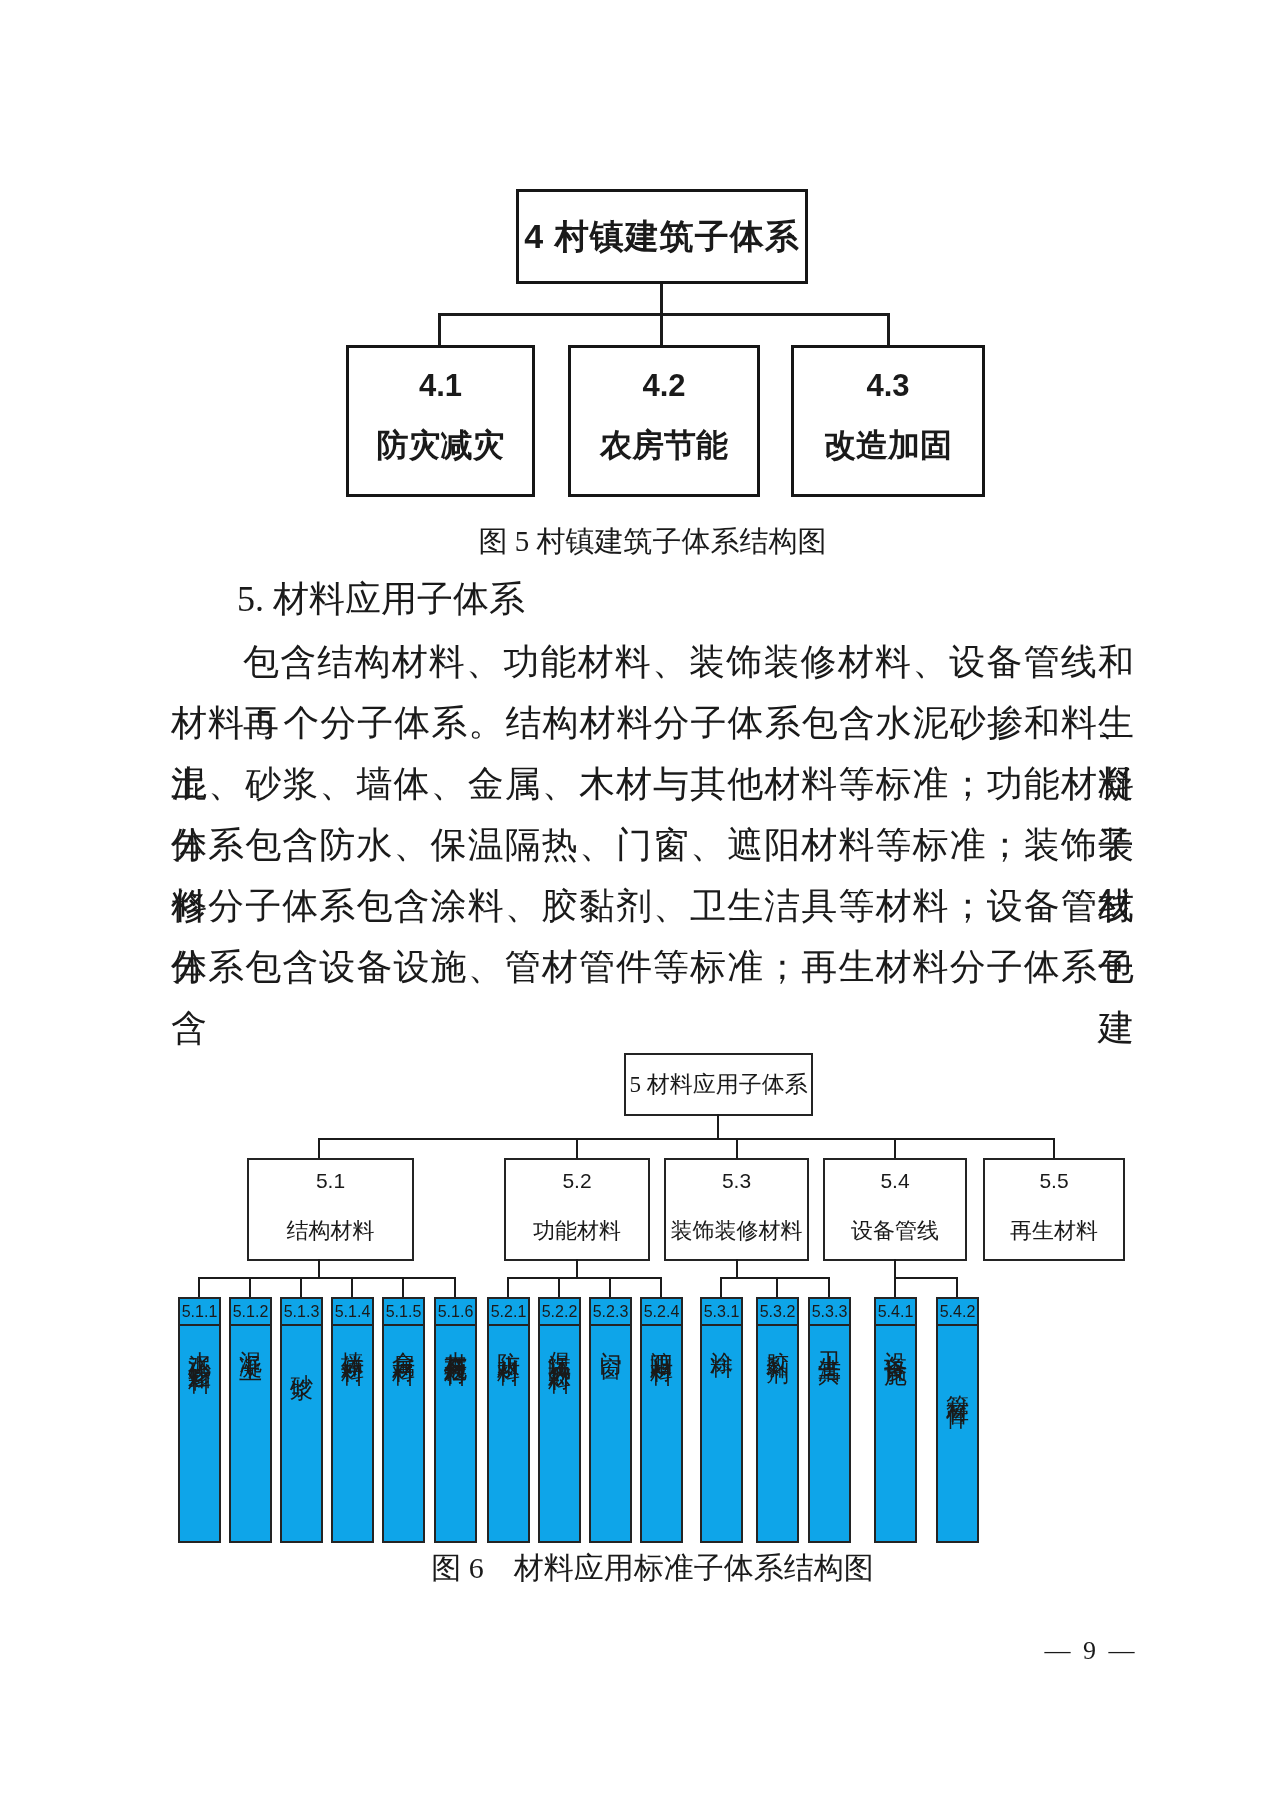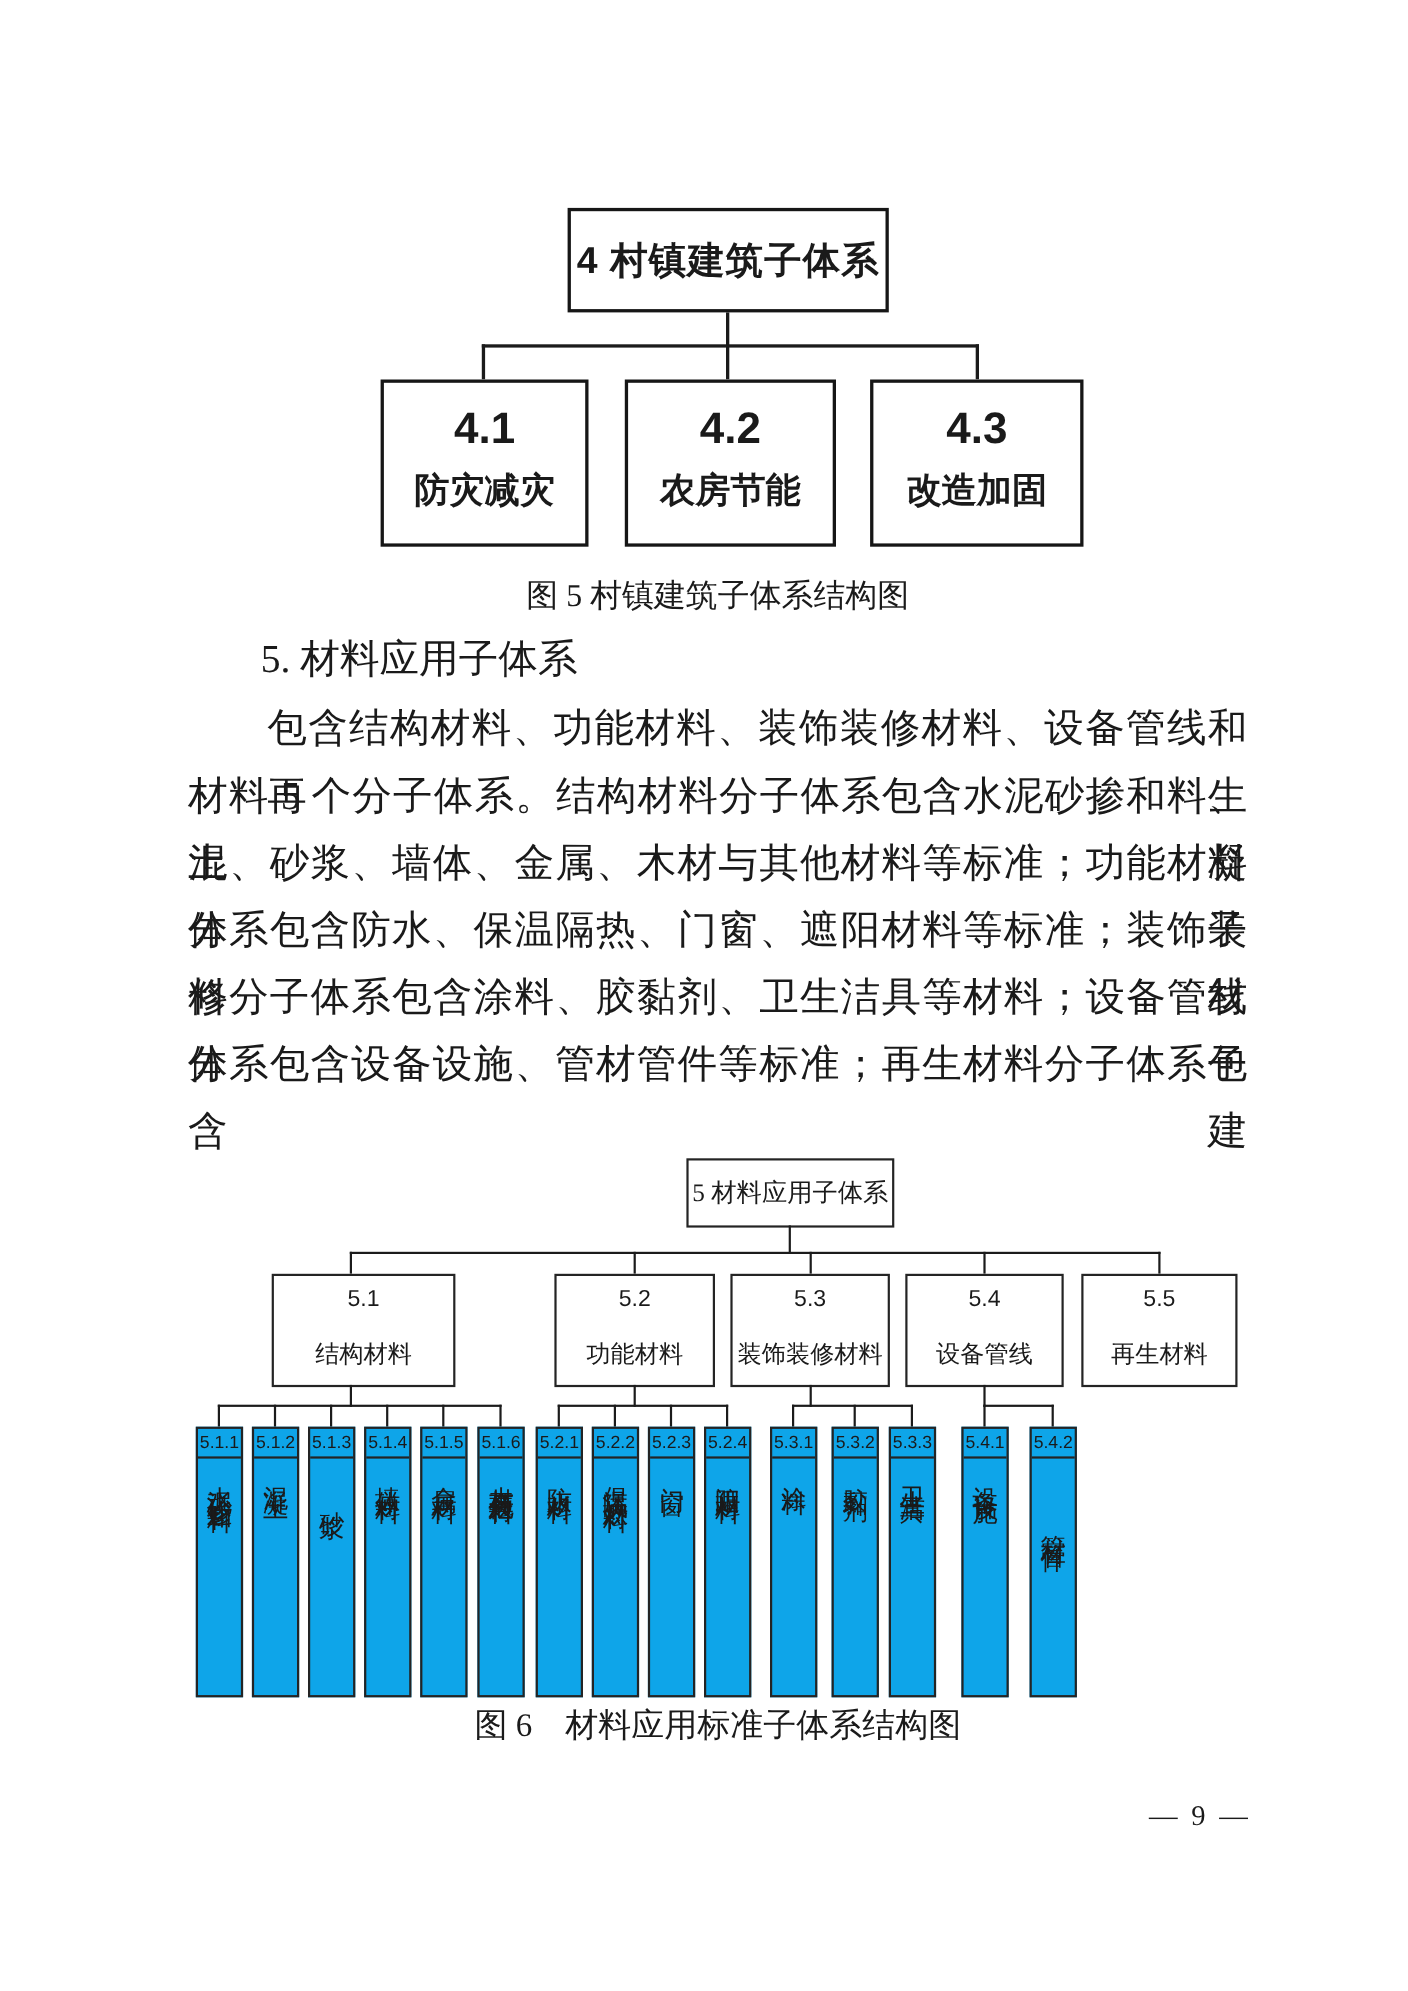--- a/index.html
+++ b/index.html
@@ -8,21 +8,21 @@
   
   .box{position:absolute;background:#fff;box-sizing:border-box;display:flex;flex-direction:column;
        align-items:center;justify-content:center;text-align:center;}
   .b3{border:3px solid #161616;}
   .b2{border:2px solid #242424;}
   .hline,.vline{position:absolute;background:#1b1b1b;}
   
   .fig5-root{font-size:34px;font-weight:700;font-family:"Liberation Sans","DejaVu Sans",sans-serif;letter-spacing:1px;}
   .fig5-child{justify-content:space-between;padding:20px 0 26px;font-weight:700;
               font-family:"Liberation Sans","DejaVu Sans",sans-serif;font-size:32px;}
-  .fig5-child .num5{font-size:40px;}
+  .fig5-child .num5{font-size:31px;}
   
   .f6root{font-size:23px;}
   .l2box{justify-content:space-between;padding:9px 0 13px;font-size:22px;}
   .l2num{font-family:"Liberation Sans","DejaVu Sans",sans-serif;font-size:21px;}
   .leaf{position:absolute;border:2px solid #242424;background:#0ea5e9;box-sizing:border-box;
         display:flex;flex-direction:column;align-items:center;}
   .leaf-num{width:100%;text-align:center;font-family:"Liberation Sans","DejaVu Sans",sans-serif;
             font-size:16px;line-height:1.35;border-bottom:2px solid #242424;padding:2px 0 1px;box-sizing:border-box;}
   .leaf-label{writing-mode:vertical-rl;text-orientation:upright;font-size:23px;letter-spacing:4px;
               margin-top:7px;line-height:1;}

